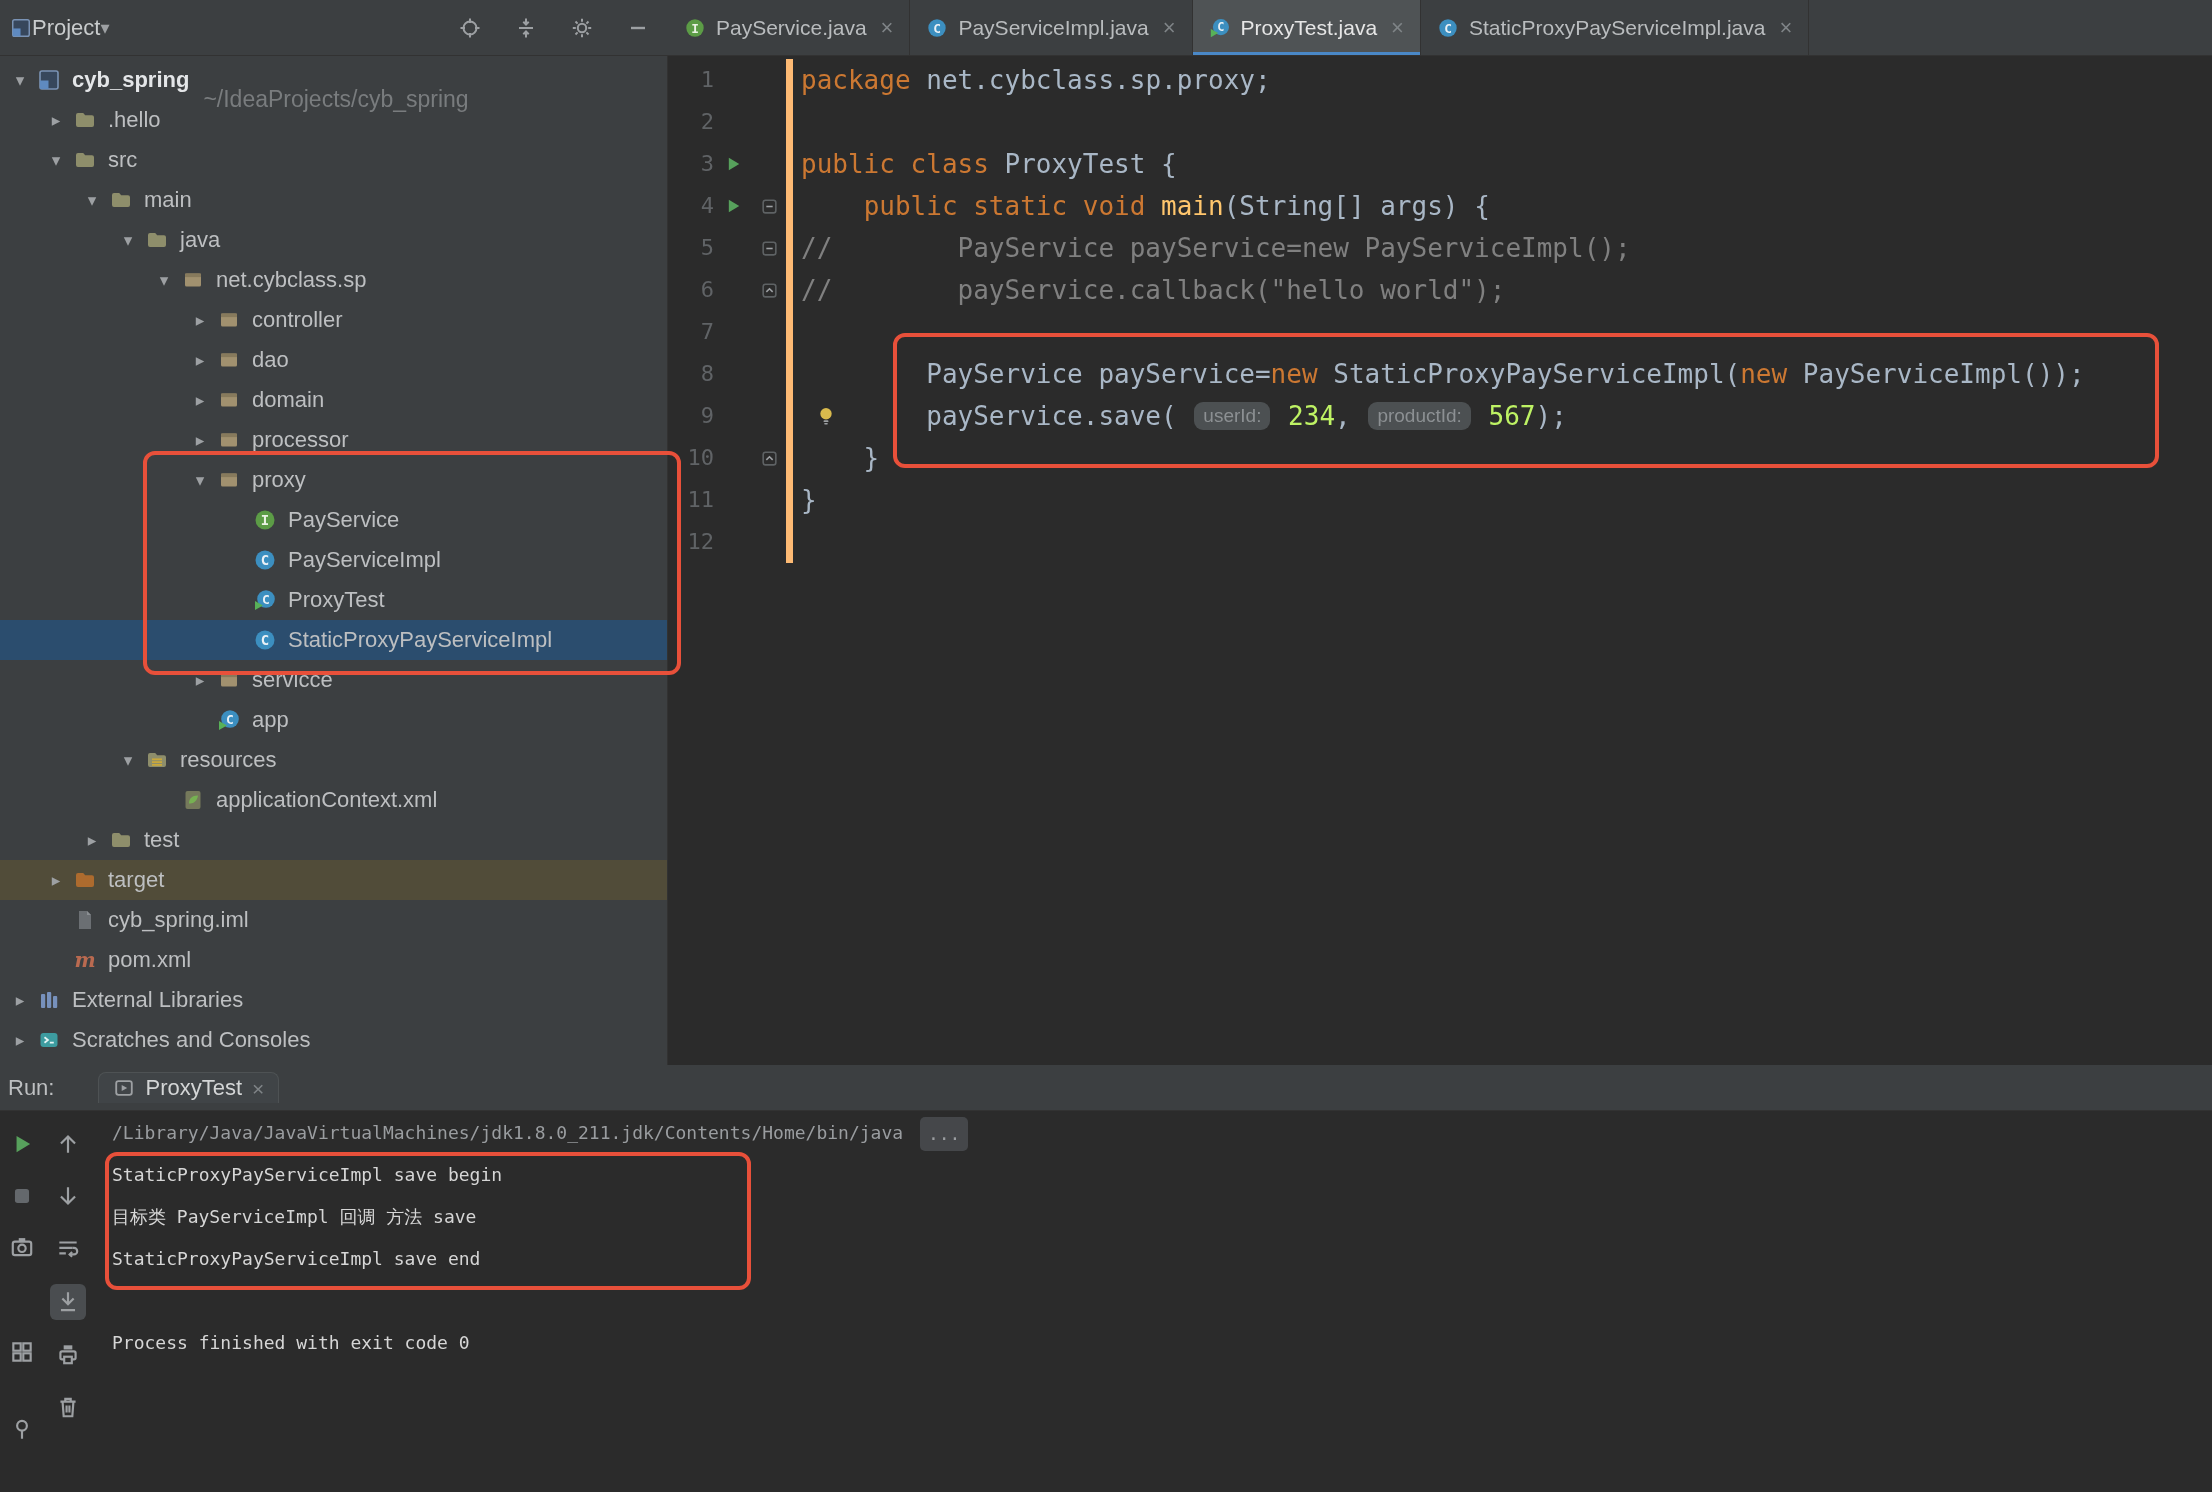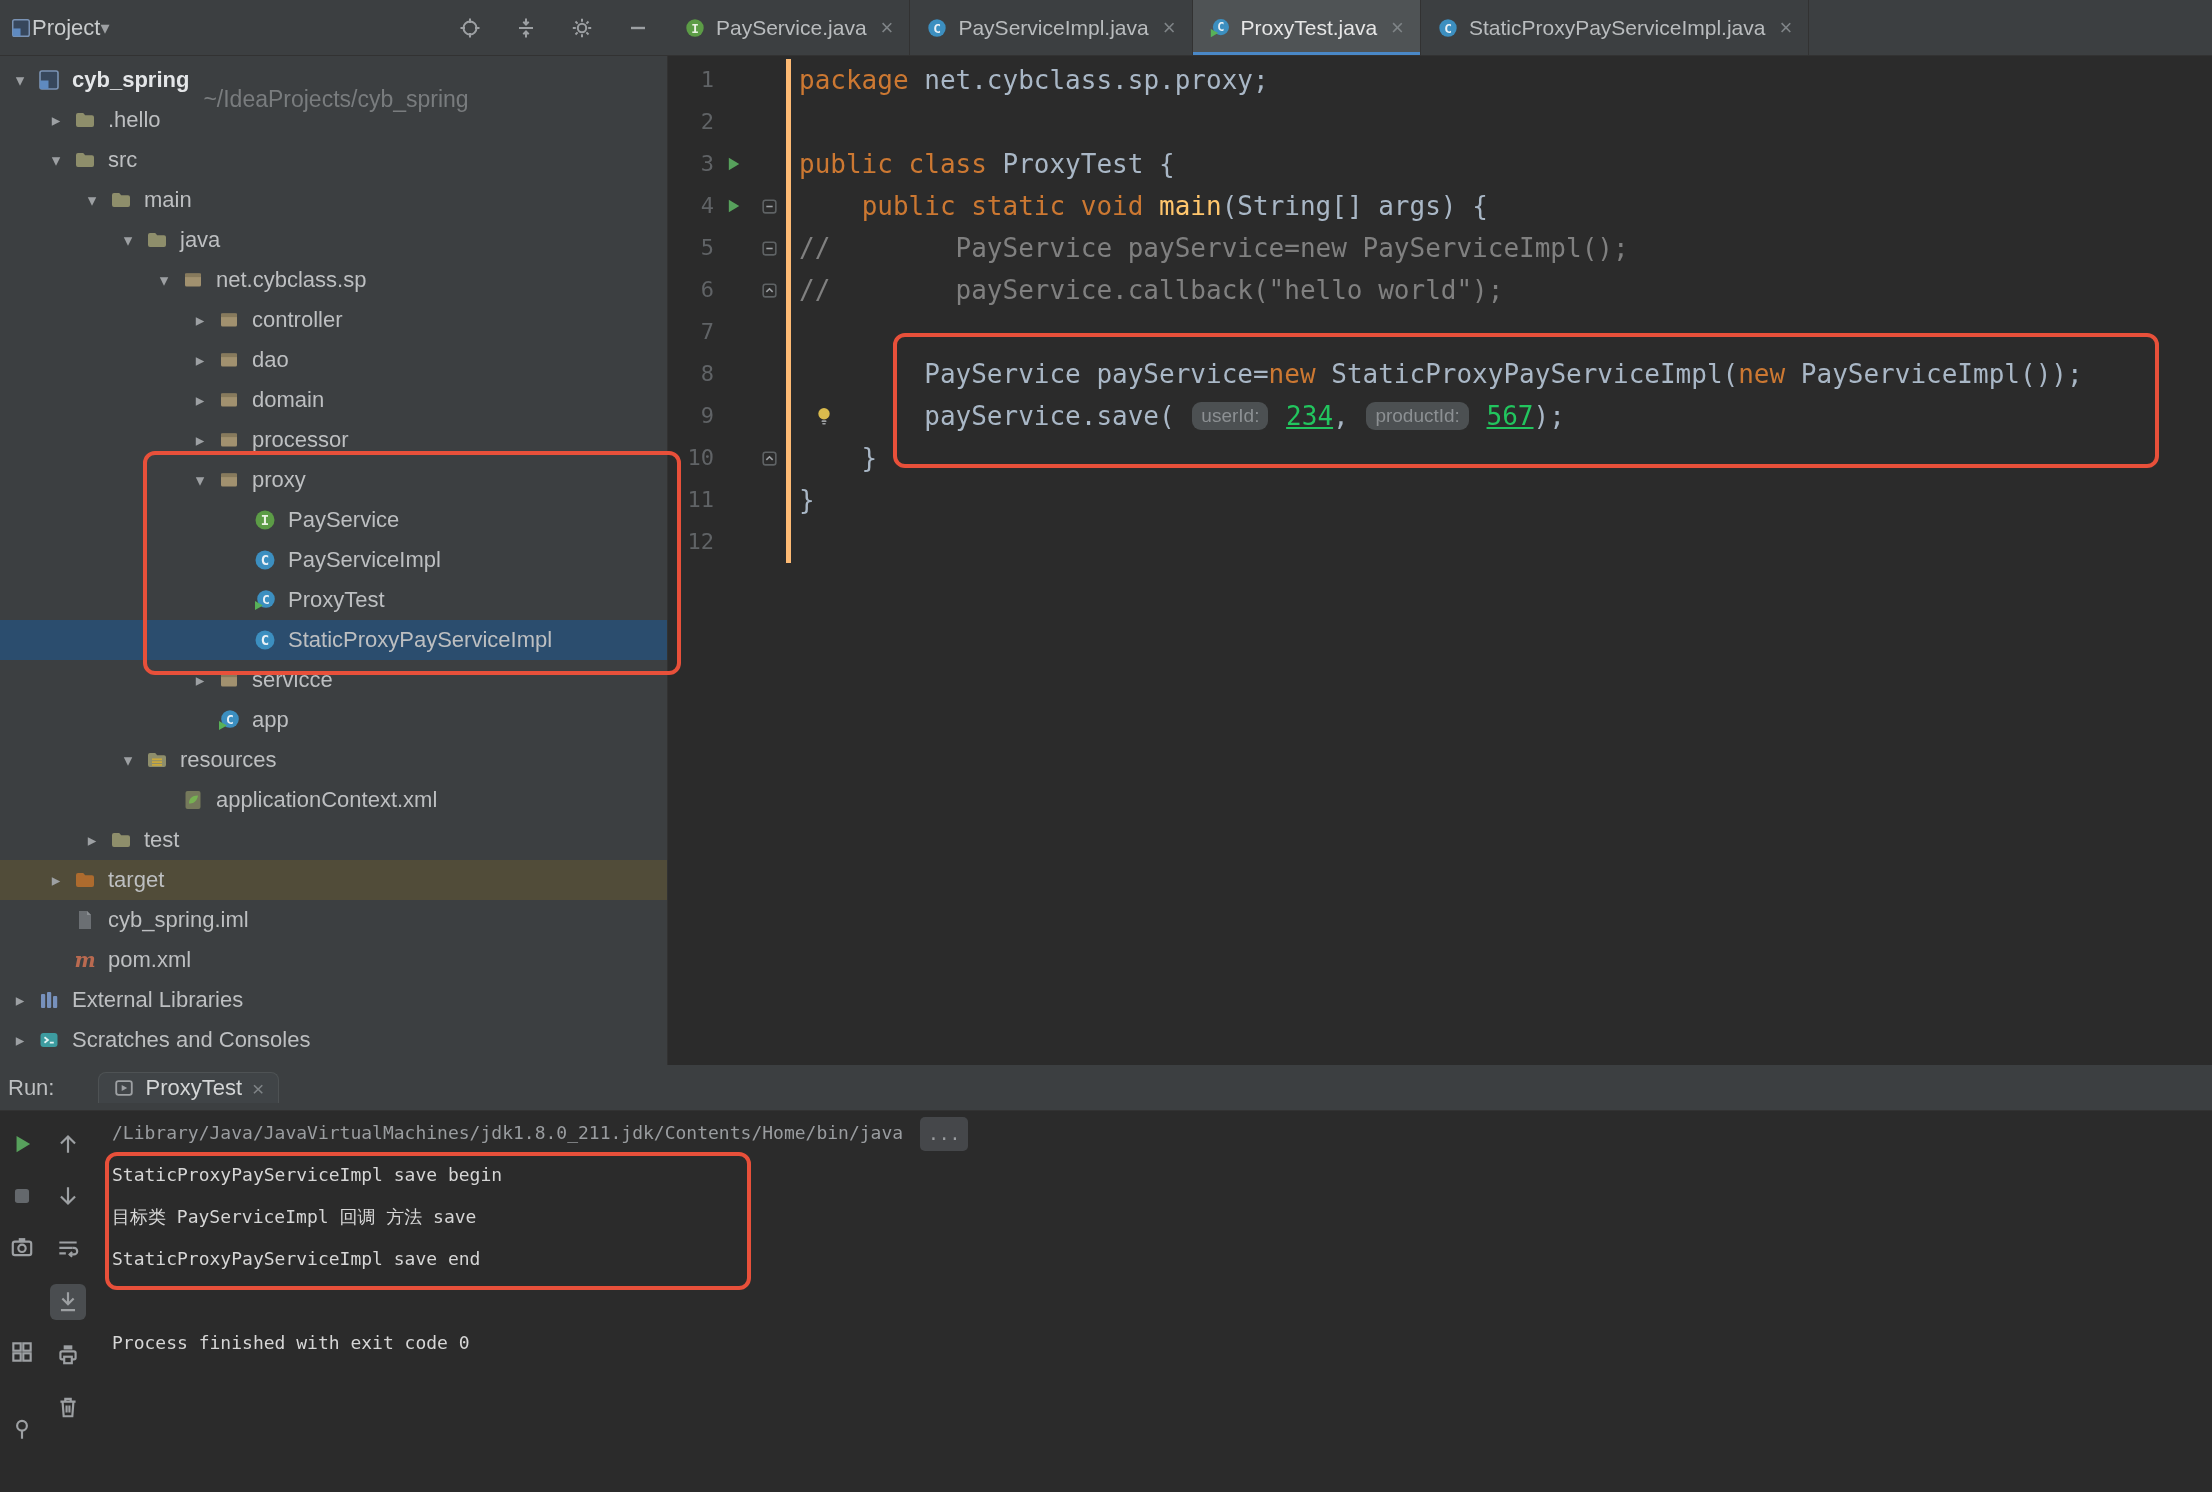--- a/index.html
+++ b/index.html
@@ -33,25 +33,25 @@
   .trow.bold .tlabel{font-weight:bold;color:#e4e6e8;}
   .tsub{color:#797c7e;margin-left:14px;font-size:23px;margin-top:38px;}
   
   .editor{position:absolute;left:668px;top:56px;width:1544px;height:1009px;background:#2b2b2b;
           padding-top:3px;box-sizing:border-box;}
   .cline{height:42px;display:flex;align-items:stretch;}
   .ln{width:46px;flex:0 0 46px;text-align:right;color:#606366;
       font-family:"DejaVu Sans Mono",monospace;font-size:22px;line-height:42px;}
   .gslot1{width:38px;flex:0 0 38px;display:flex;align-items:center;justify-content:center;line-height:0;}
   .gslot2{width:34px;flex:0 0 34px;display:flex;align-items:center;justify-content:center;line-height:0;}
-  .codearea{flex:1;border-left:5px solid #fdba74;padding-left:8px;display:flex;align-items:center;
+  .codearea{flex:1;border-left:7px solid #fdba74;padding-left:8px;display:flex;align-items:center;
             position:relative;font-family:"DejaVu Sans Mono",monospace;font-size:26px;}
   .codearea span{white-space:pre;}
   .tk-kw{color:#CC7832;} .tk-pl{color:#A9B7C6;} .tk-cm{color:#808080;}
-  .tk-num{color:#22c55e;text-decoration:underline;} .tk-fn{color:#FFC66D;}
+  .tk-num{color:#bef264;} .tk-fn{color:#FFC66D;}
   .tk-hint{background:#4C5052;color:#8C9093;font-family:"Liberation Sans",sans-serif;
            font-size:19px;line-height:28px;padding:0 9px;border-radius:9px;display:inline-block;
            margin:0 2px;white-space:nowrap;}
   .bulb{position:absolute;left:22px;top:50%;transform:translateY(-50%);line-height:0;}
   
   .runpanel{position:absolute;left:0;top:1065px;width:2212px;height:427px;background:#2b2b2b;}
   .runhead{height:46px;background:#3c3f41;border-bottom:1px solid #323232;display:flex;
            align-items:center;box-sizing:border-box;}
   .runlabel{color:#bdbfc1;font-size:22px;margin-left:8px;}
   .runtab{margin-left:44px;display:flex;align-items:center;gap:10px;padding:4px 14px;color:#d3d5d6;

